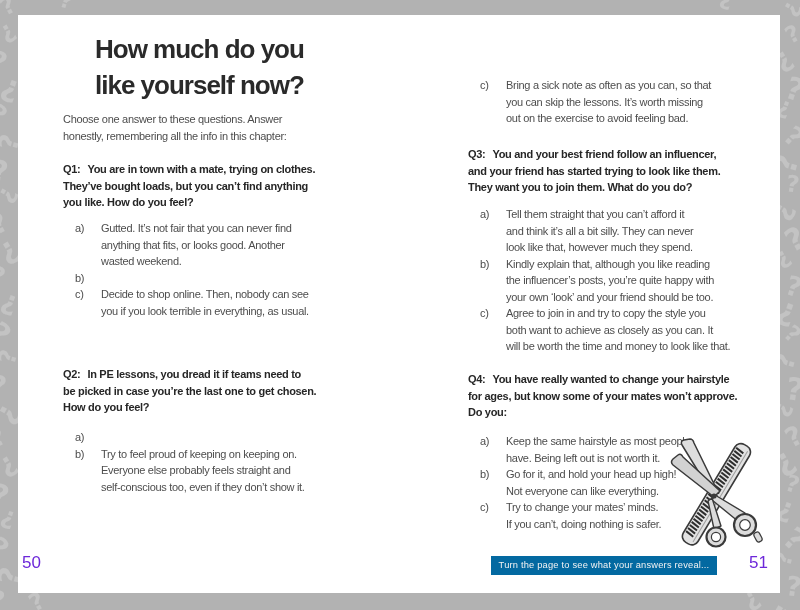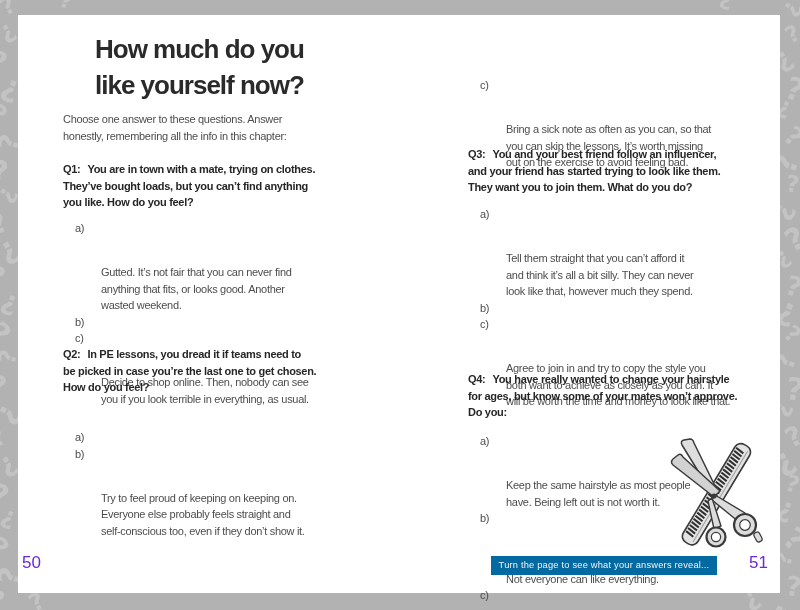--- a/index.html
+++ b/index.html
@@ -29,21 +29,21 @@
     font-size:11px; line-height:16.5px; letter-spacing:-0.3px; color:#4d4d4d;
   }
   .qhead {
     position:absolute; margin:0; font-weight:bold; color:#262626;
     font-size:11px; line-height:16.5px; letter-spacing:-0.3px;
   }
   .qlabel { margin-right:7px; }
   .opts { position:absolute; }
   .opt { display:flex; }
   .olabel { width:26px; margin-left:12px; flex:none; }
-  .otext { flex:1;margin-top:44px; }
+  .otext { flex:1; }
   .banner {
     position:absolute; height:19px; line-height:19px; text-align:center;
     background:#0369a1; color:#f3f3f3; font-size:9.3px; letter-spacing:0.2px;
     white-space:nowrap;
   }
   .pgnum {
     position:absolute; font-size:17px; line-height:20px; color:#6d28d9;
   }
   .illus { position:absolute; }
 </style>
@@ -127,21 +127,21 @@
     <div class="opt">
         <span class="olabel">b)</span>
       </div>
     <div class="opt">
         <span class="olabel">c)</span>
         <span class="otext ml">Decide to shop online. Then, nobody can see
 you if you look terrible in everything, as usual.</span>
       </div>
   </div>
 
-  <p class="qhead" style="left:45px; top:331px; width:342px;"><b class="qlabel">Q2:</b><span class="ml">In PE lessons, you dread it if teams need to
+  <p class="qhead" style="left:45px; top:351px; width:342px;"><b class="qlabel">Q2:</b><span class="ml">In PE lessons, you dread it if teams need to
 be picked in case you’re the last one to get chosen.
 How do you feel?</span></p>
 
   <div class="opts" style="left:45px; top:414px; width:322px;">
     <div class="opt">
         <span class="olabel">a)</span>
       </div>
     <div class="opt">
         <span class="olabel">b)</span>
         <span class="otext ml">Try to feel proud of keeping on keeping on.
@@ -167,20 +167,23 @@
 
   <div class="opts" style="left:450px; top:191px; width:312px;">
     <div class="opt">
         <span class="olabel">a)</span>
         <span class="otext ml">Tell them straight that you can’t afford it
 and think it’s all a bit silly. They can never
 look like that, however much they spend.</span>
       </div>
     <div class="opt">
         <span class="olabel">b)</span>
+        <span class="otext ml">Kindly explain that, although you like reading
+the influencer’s posts, you’re quite happy with
+your own ‘look’ and your friend should be too.</span>
       </div>
     <div class="opt">
         <span class="olabel">c)</span>
         <span class="otext ml">Agree to join in and try to copy the style you
 both want to achieve as closely as you can. It
 will be worth the time and money to look like that.</span>
       </div>
   </div>
 
   <p class="qhead" style="left:450px; top:356px; width:312px;"><b class="qlabel">Q4:</b><span class="ml">You have really wanted to change your hairstyle

